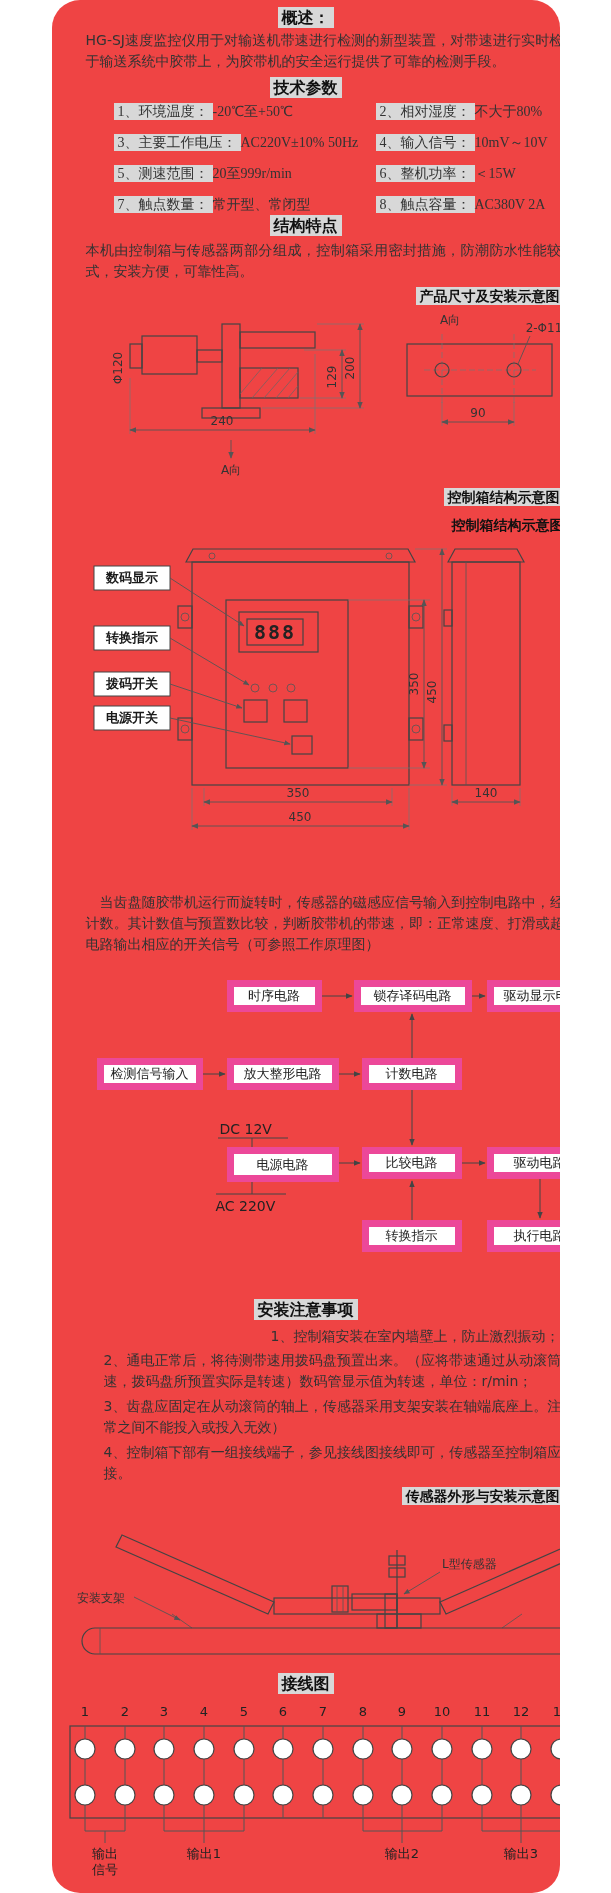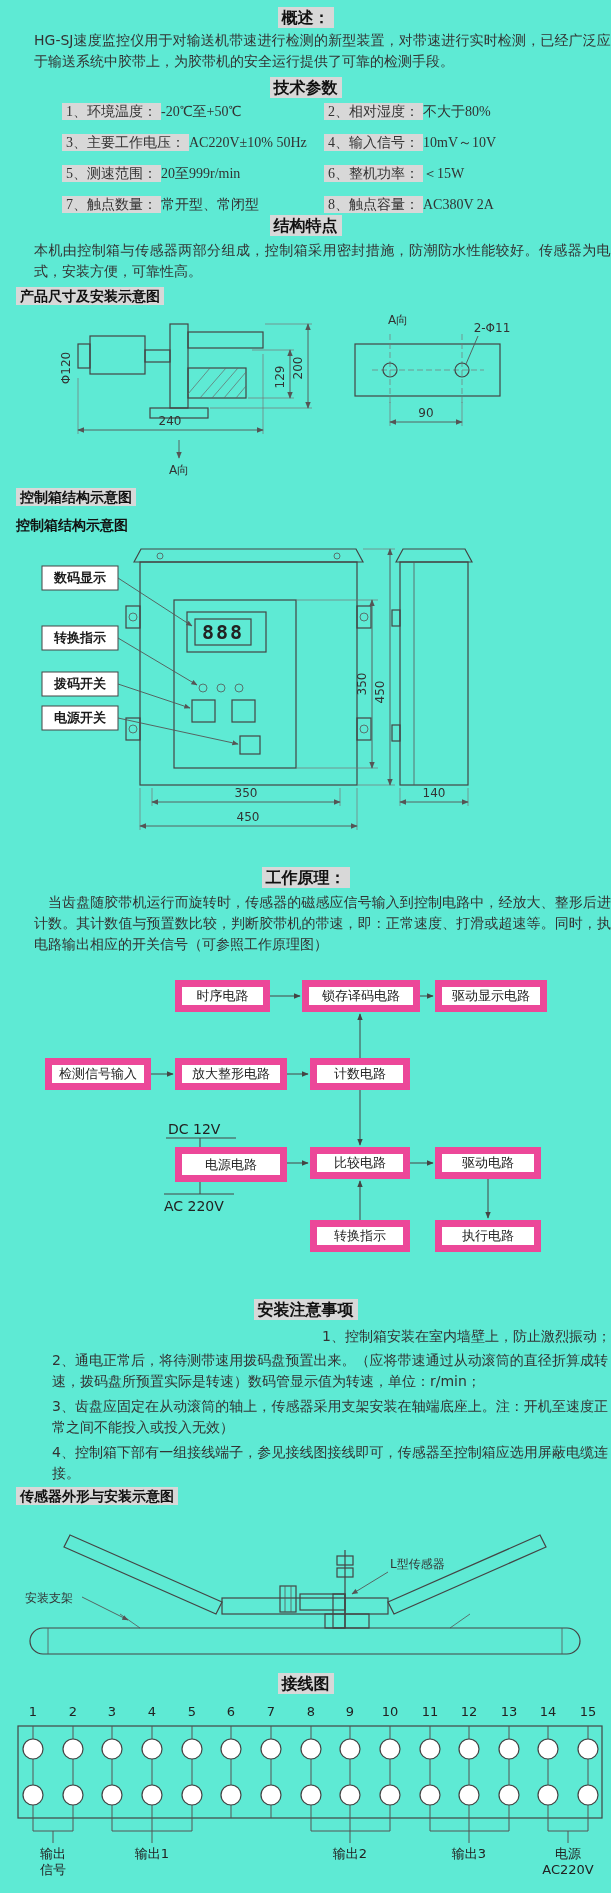--- a/index.html
+++ b/index.html
@@ -1,23 +1,23 @@
 <!DOCTYPE html>
 <html><head>
 <meta charset="utf-8">
 <style>
   * { margin:0; padding:0; box-sizing:border-box; }
   html,body { background:#ffffff; }
   .page {
-    position:relative; width:611px; height:1893px; margin:0 auto; background:#5eead4;
-    font-family:"DejaVu Sans","Liberation Sans",sans-serif; color:#2b2b2b; overflow:hidden;
+    position:relative; width:508px; height:1893px; margin:0 auto; background:#ef4444;
+    font-family:"DejaVu Sans","Liberation Sans",sans-serif; color:#2b2b2b; overflow:hidden;border-radius:28px;
   }
   .abs { position:absolute; }
   .heading { left:0; width:100%; text-align:center; font-size:16px; font-weight:bold; color:#111; }
-  .subheading { left:16px; width:100%; text-align:left; font-size:14px; font-weight:bold; color:#111; }
+  .subheading { left:4px; width:100%; text-align:right; font-size:14px; font-weight:bold; color:#111; }
   .hl { background:#d8d8d8; padding:1px 4px; }
   .body-text { font-size:14px; line-height:21px; text-align:justify; color:#333;margin-left:24px; }
   .indent { text-indent:14px; }
   .tech-grid { display:grid; grid-template-columns:262px auto; row-gap:13px; font-size:14px; color:#333;font-family:Liberation Serif, serif; }
   .tech-item { white-space:nowrap; }
   .dbox { position:absolute; border:7px solid #ec4899; background:#fff; display:flex; align-items:center;
           justify-content:center; font-size:13px; color:#222; text-align:center; }
   .dlabel { position:absolute; font-size:14px; color:#222; white-space:nowrap; }
   
   .shape { fill:none; stroke:#444; stroke-width:1.2; }
@@ -225,23 +225,20 @@
       <text class="dimtext" x="248" y="281" text-anchor="middle">450</text>
     </g>
     <g>
       <line class="extline" x1="400" y1="248" x2="400" y2="266"></line>
       <line class="extline" x1="468" y1="248" x2="468" y2="266"></line>
       <line class="dimline" x1="400" y1="262" x2="468" y2="262" marker-start="url(#dimB)" marker-end="url(#dimB)"></line>
       <text class="dimtext" x="434" y="257" text-anchor="middle">140</text>
     </g>
   </svg>
 
-  <div class="abs heading" style="top:868px">
-    <span class="hl">工作原理：</span>
-  </div>
   <p class="abs body-text indent" style="top:892px;left:10px;width:591px">当齿盘随胶带机运行而旋转时，传感器的磁感应信号输入到控制电路中，经放大、整形后进行计数。其计数值与预置数比较，判断胶带机的带速，即：正常速度、打滑或超速等。同时，执行电路输出相应的开关信号（可参照工作原理图）</p>
 
   <div class="abs" style="top:972px;left:0;width:611px;height:317px">
     <svg class="abs" style="top:0;left:0" width="611" height="317" viewBox="0 0 611 317">
       <defs>
         <marker id="arrD" viewBox="0 0 10 10" refX="9" refY="5" markerWidth="7" markerHeight="7" orient="auto">
           <path d="M0,1 L10,5 L0,9 z" fill="#444"></path>
         </marker>
       </defs>
       <line class="flow" x1="270" y1="24" x2="300" y2="24" marker-end="url(#arrD)"></line>

